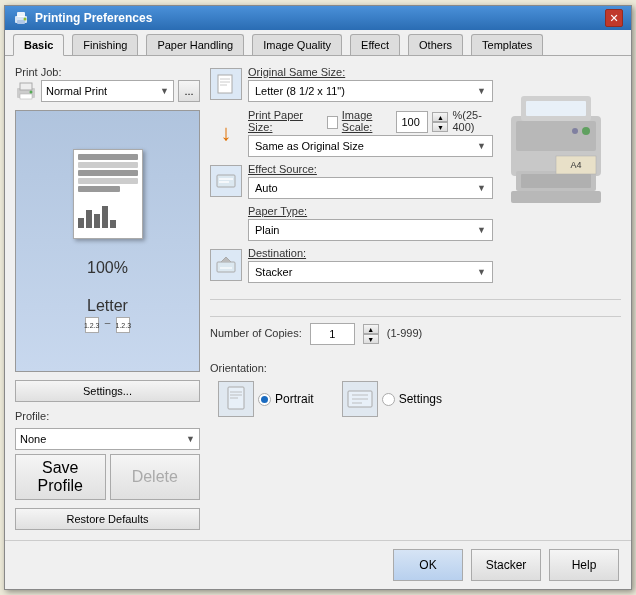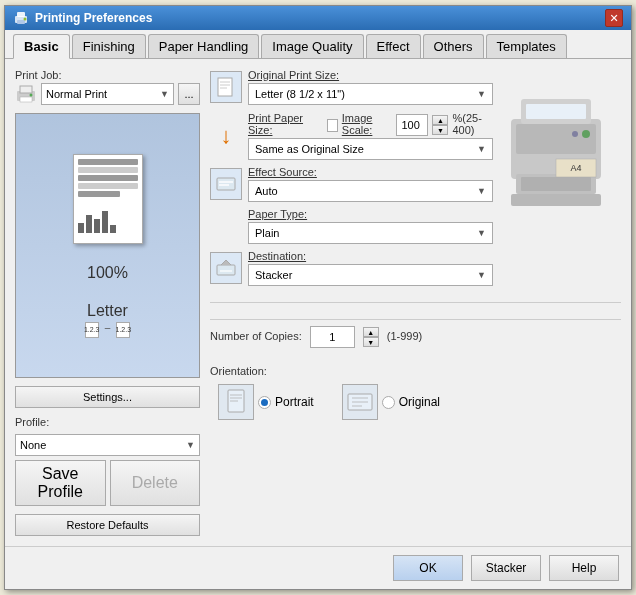--- a/index.html
+++ b/index.html
@@ -61,22 +61,22 @@
       padding: 4px 8px 0;
       border-bottom: 1px solid #aaa;
       flex-shrink: 0;
     }
     .tab {
       padding: 4px 10px;
       border: 1px solid #aaa;
       border-bottom: none;
       background: #ddd;
       cursor: pointer;
-      font-size: 13px;
-      margin-right: 2px;
+      font-size: 11px;
+      margin-right: 8px;
       border-radius: 3px 3px 0 0;
     }
     .tab.active {
       background: #f0f0f0;
       border-bottom: 1px solid #f0f0f0;
       margin-bottom: -1px;
       z-index: 1;
       font-weight: bold;
     }
     .content {
@@ -348,21 +348,21 @@
       background: #f0f0f0;
       border-top: 1px solid #ccc;
       padding: 8px 12px;
       display: flex;
       justify-content: flex-end;
       gap: 8px;
       flex-shrink: 0;
     }
     .bottom-btn {
       width: 70px;
-      height: 26px;
+      height: 32px;
       background: linear-gradient(to bottom, #f5f5f5, #ddd);
       border: 1px solid #aaa;
       font-size: 12px;
       cursor: pointer;
       display: flex;
       align-items: center;
       justify-content: center;
     }
     .bottom-btn.primary {
       background: linear-gradient(to bottom, #d6e4f5, #b8d0ee);
@@ -499,21 +499,21 @@
               <div style="display:flex;align-items:center;gap:6px">
                 <div class="field-icon-block">
                   <svg width="22" height="22" viewBox="0 0 22 22">
                     <rect x="3" y="2" width="14" height="18" fill="white" stroke="#aaa" stroke-width="1"></rect>
                     <line x1="5" y1="6" x2="15" y2="6" stroke="#ccc" stroke-width="1"></line>
                     <line x1="5" y1="9" x2="15" y2="9" stroke="#ccc" stroke-width="1"></line>
                     <line x1="5" y1="12" x2="12" y2="12" stroke="#ccc" stroke-width="1"></line>
                   </svg>
                 </div>
                 <div style="flex:1">
-                  <div class="section-label underlined">Original Print Size:</div>
+                  <div class="section-label underlined">Original Same Size:</div>
                   <div class="inline-select">
                     <span>Letter (8 1/2 x 11")</span>
                     <span class="select-arrow">▼</span>
                   </div>
                 </div>
               </div>
 
               <div style="display:flex;align-items:center;gap:6px;margin-top:4px">
                 <div style="width:32px;display:flex;justify-content:center;align-items:center">
                   <span style="color:#e07000;font-size:22px;font-weight:bold;">↓</span>
@@ -642,21 +642,21 @@
             <div class="orient-icon">
               <svg width="28" height="28" viewBox="0 0 28 28">
                 <rect x="2" y="6" width="24" height="16" fill="#e8f0f8" stroke="#aaa" stroke-width="1" rx="1"></rect>
                 <line x1="6" y1="10" x2="22" y2="10" stroke="#aaa" stroke-width="0.7"></line>
                 <line x1="6" y1="14" x2="22" y2="14" stroke="#aaa" stroke-width="0.7"></line>
                 <line x1="6" y1="18" x2="16" y2="18" stroke="#aaa" stroke-width="0.7"></line>
               </svg>
             </div>
             <div class="radio-btn">
             </div>
-            <span>Original</span>
+            <span>Settings</span>
           </div>
         </div>
       </div>
     </div>
   </div>
 
   <div class="bottom-bar">
     <button class="bottom-btn primary">OK</button>
     <button class="bottom-btn">Stacker</button>
     <button class="bottom-btn">Help</button>

